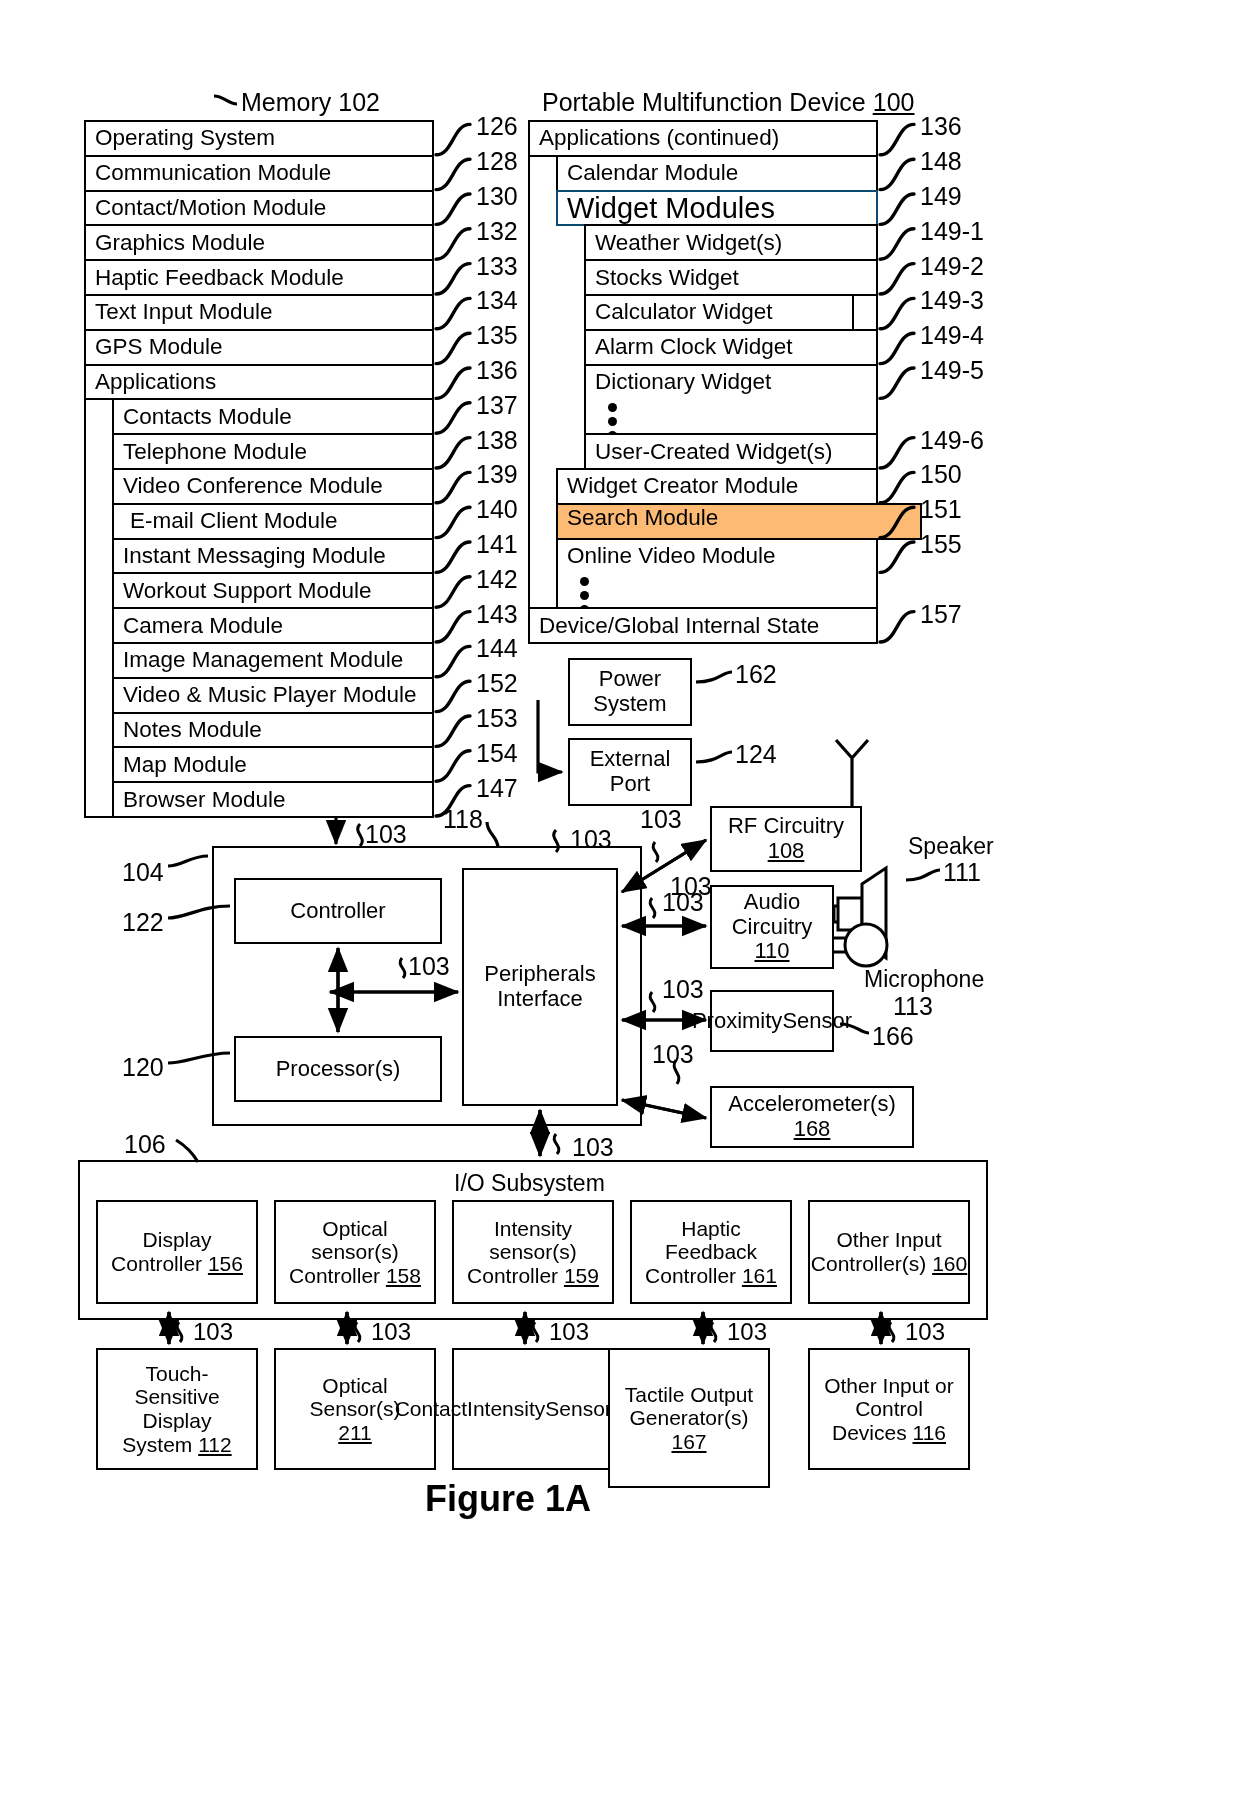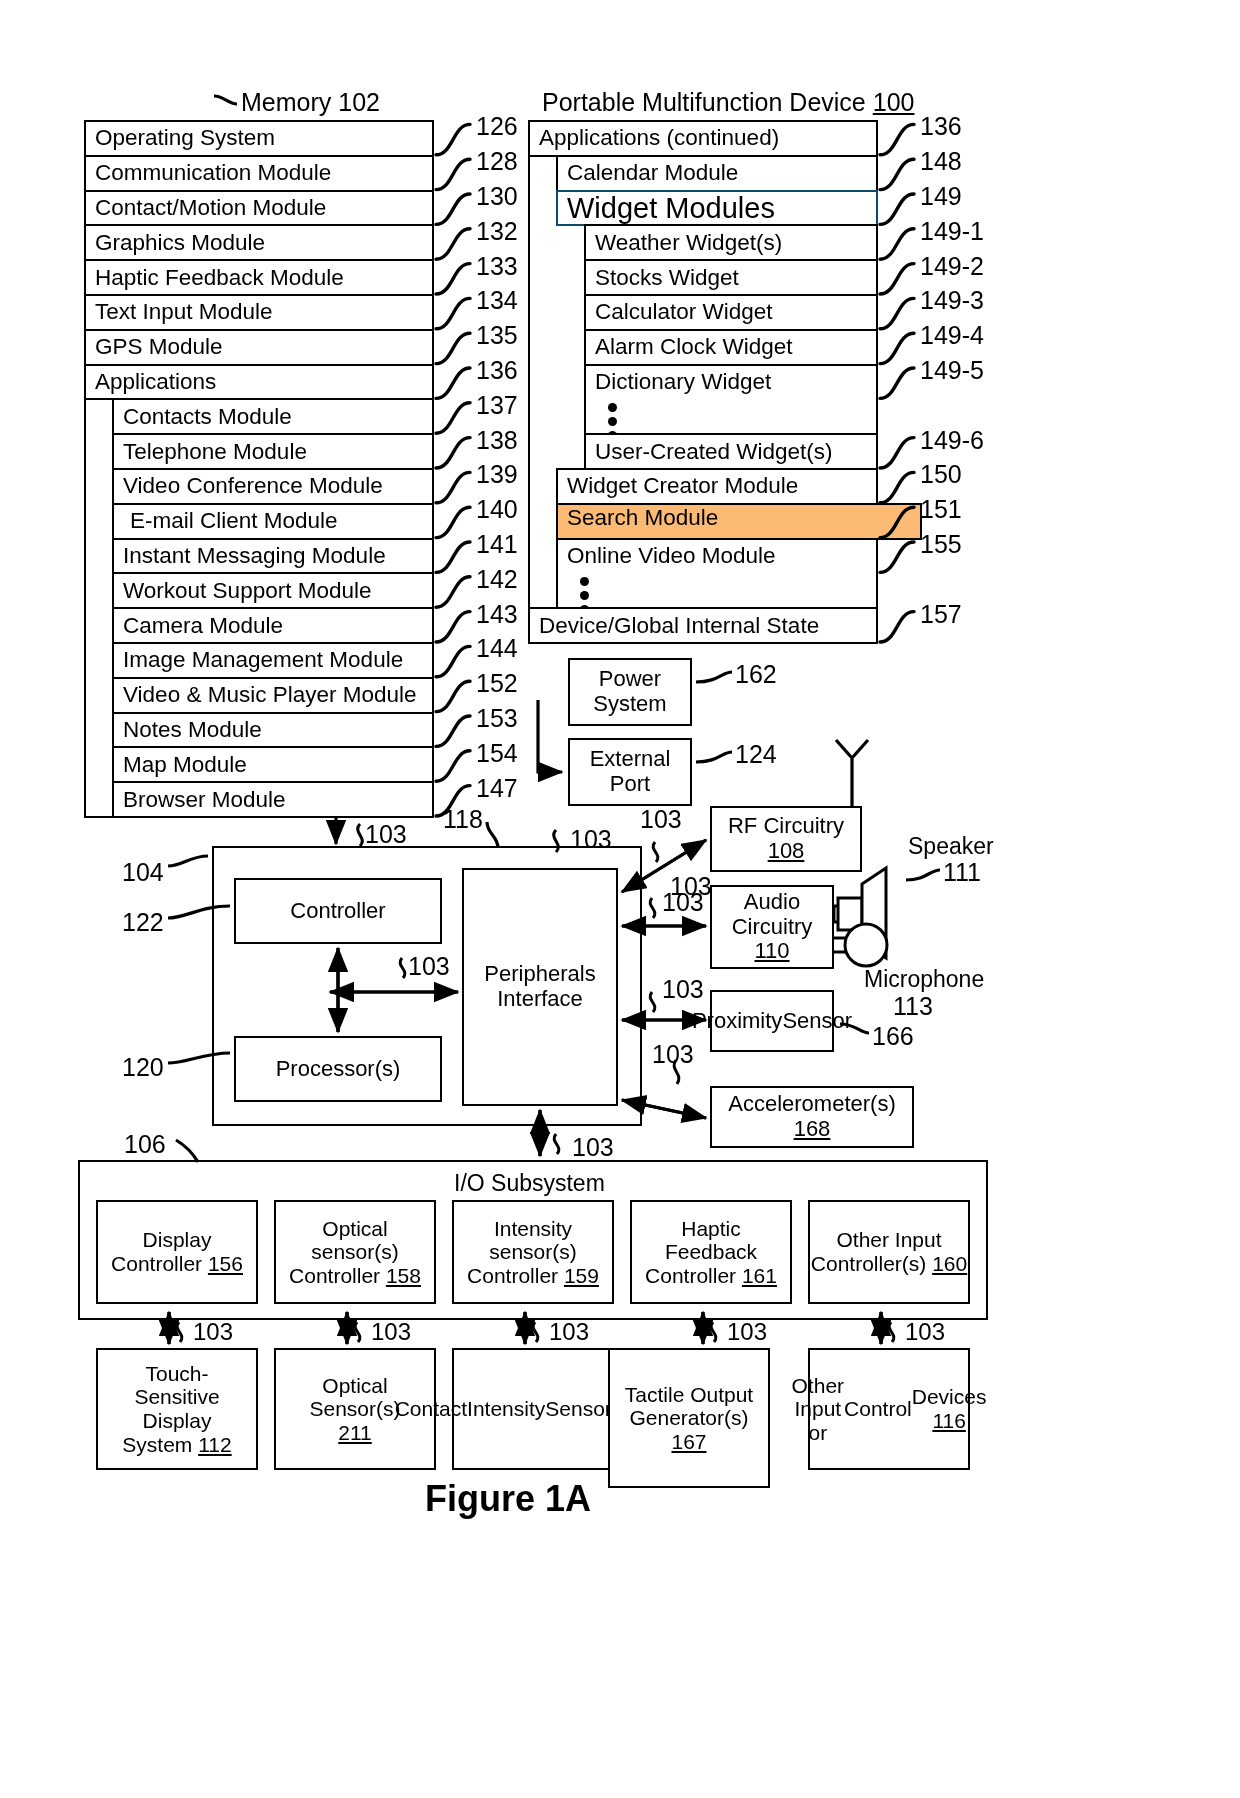--- a/index.html
+++ b/index.html
@@ -133,21 +133,21 @@
     </div>
     <div class="refnum" style="left:920px;top:182px;">149</div>
     <div style="position:absolute;left:584px;top:224.39999999999998px;width:294px;height:36.8px;border:2px solid #000;box-sizing:border-box;display:flex;align-items:center;padding-left:9px;font-size:22.5px;background:#fff;white-space:nowrap;overflow:hidden;">
       <span>Weather Widget(s)</span>
     </div>
     <div class="refnum" style="left:920px;top:216.79999999999998px;">149-1</div>
     <div style="position:absolute;left:584px;top:259.2px;width:294px;height:36.8px;border:2px solid #000;box-sizing:border-box;display:flex;align-items:center;padding-left:9px;font-size:22.5px;background:#fff;white-space:nowrap;overflow:hidden;">
       <span>Stocks Widget</span>
     </div>
     <div class="refnum" style="left:920px;top:251.59999999999997px;">149-2</div>
-    <div style="position:absolute;left:584px;top:294px;width:294px;height:36.8px;border:2px solid #000;box-sizing:border-box;display:flex;align-items:center;padding-left:9px;font-size:22.5px;background:#fff;white-space:nowrap;overflow:hidden;">
+    <div style="position:absolute;left:584px;top:294px;width:270px;height:36.8px;border:2px solid #000;box-sizing:border-box;display:flex;align-items:center;padding-left:9px;font-size:22.5px;background:#fff;white-space:nowrap;overflow:hidden;">
       <span>Calculator Widget</span>
     </div>
     <div class="refnum" style="left:920px;top:286.4px;">149-3</div>
     <div style="position:absolute;left:584px;top:328.79999999999995px;width:294px;height:36.8px;border:2px solid #000;box-sizing:border-box;display:flex;align-items:center;padding-left:9px;font-size:22.5px;background:#fff;white-space:nowrap;overflow:hidden;">
       <span>Alarm Clock Widget</span>
     </div>
     <div class="refnum" style="left:920px;top:321.19999999999993px;">149-4</div>
     <div style="position:absolute;left:584px;top:363.59999999999997px;width:294px;height:36.8px;border:2px solid #000;box-sizing:border-box;display:flex;align-items:center;padding-left:9px;font-size:22.5px;background:#fff;white-space:nowrap;overflow:hidden;">
       <span>Dictionary Widget</span>
     </div>
@@ -297,21 +297,21 @@
     <div class="bx ctr" style="left:452px;top:1348px;width:162px;height:122px;font-size:21px;justify-content:center;">
       <div>Contact</div>
       <div>Intensity</div>
       <div>Sensor(s)</div>
       <div class="u">165</div>
     </div>
     <div class="bx ctr" style="left:608px;top:1348px;width:162px;height:140px;flex-direction:column;font-size:21px;">
       <div>Tactile Output</div>
       <div>Generator(s) <span class="u">167</span></div>
     </div>
-    <div class="bx ctr" style="left:808px;top:1348px;width:162px;height:122px;flex-direction:row;font-size:21px;">
+    <div class="bx ctr" style="left:808px;top:1348px;width:162px;height:122px;flex-direction:column;font-size:21px;">
       <div>Other Input or</div>
       <div>Control</div>
       <div>Devices <span class="u">116</span></div>
     </div>
   </div>
 <div id="io-bus-tags">
     <div class="refnum" style="left:193px;top:1318px;font-size:24px;">103</div>
     <div class="refnum" style="left:371px;top:1318px;font-size:24px;">103</div>
     <div class="refnum" style="left:549px;top:1318px;font-size:24px;">103</div>
     <div class="refnum" style="left:727px;top:1318px;font-size:24px;">103</div>

